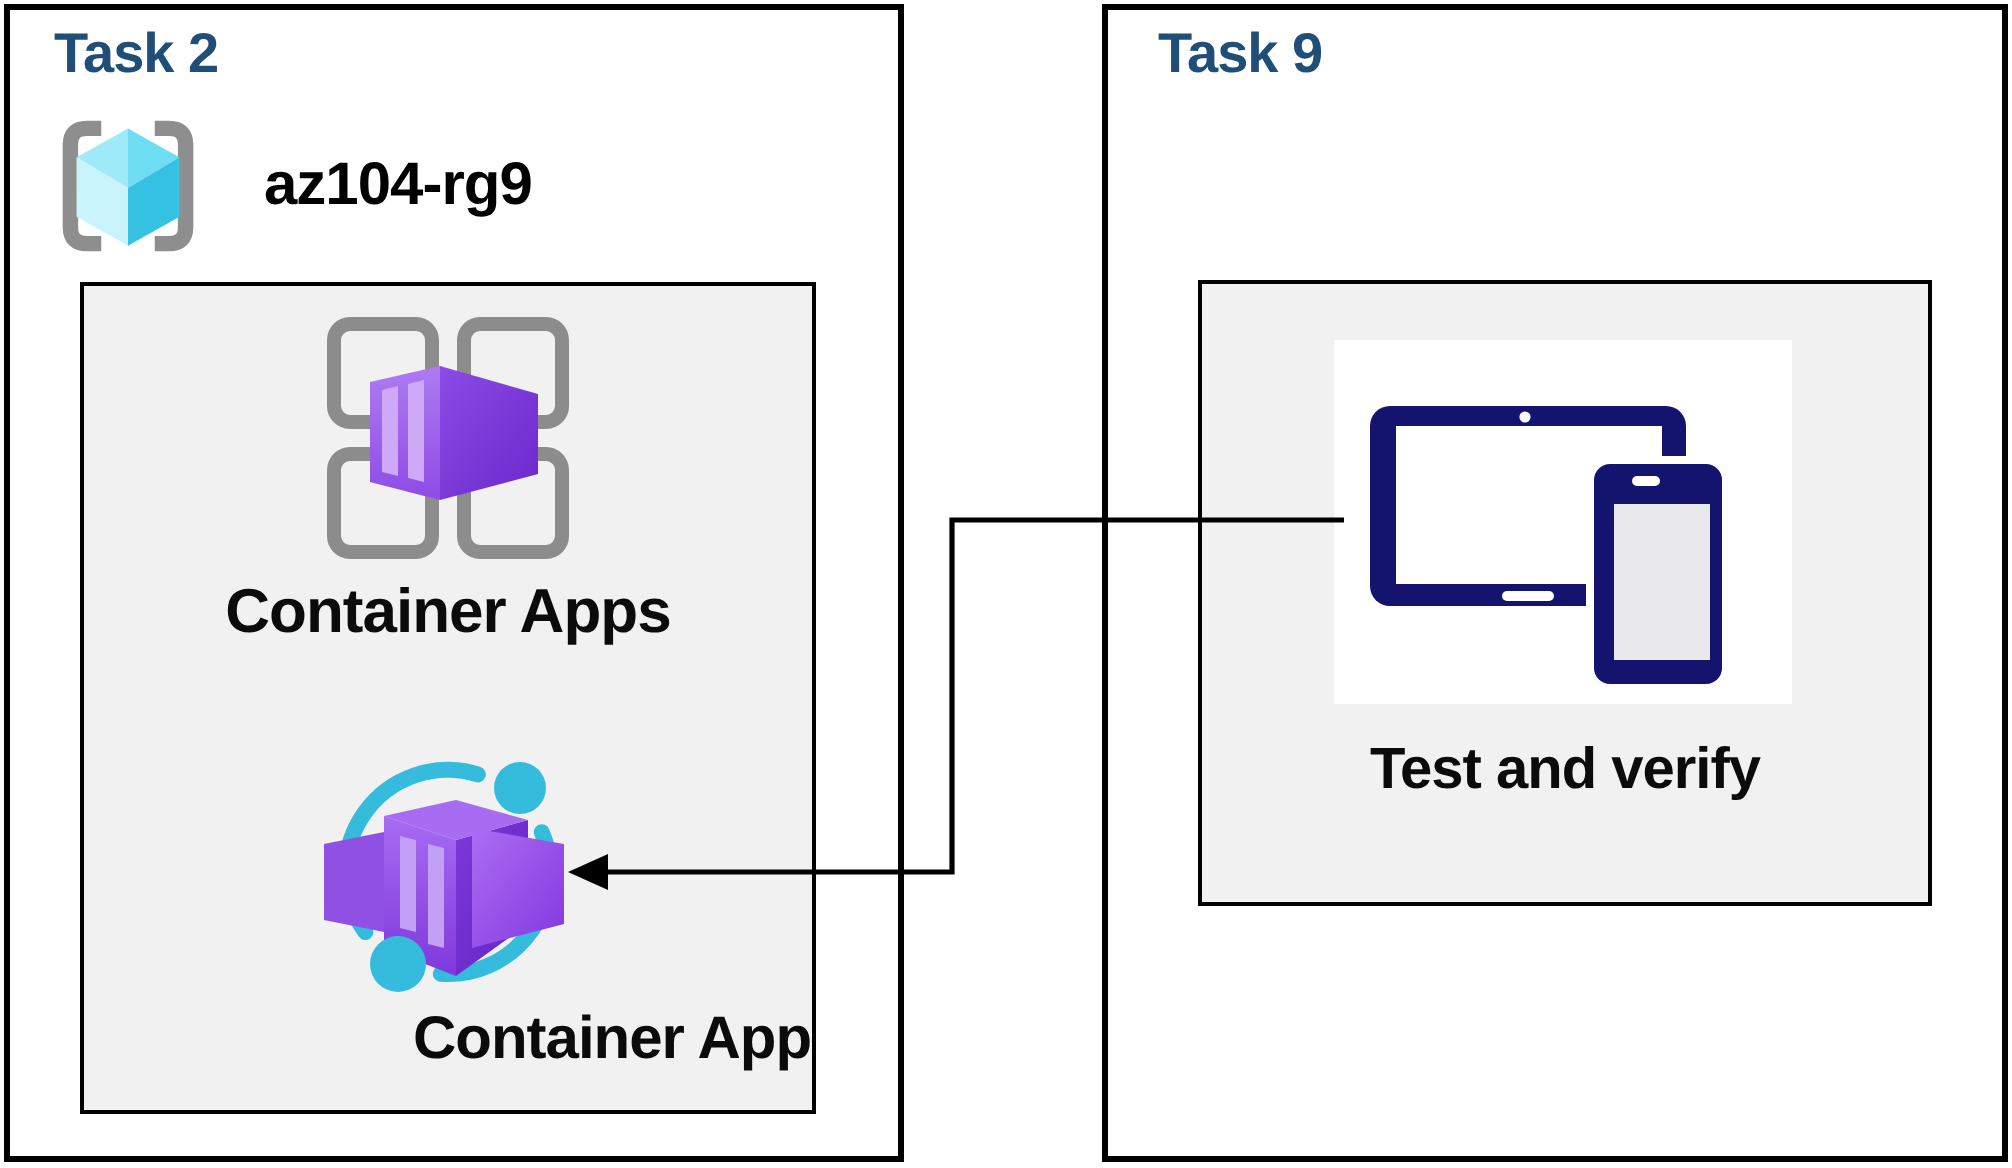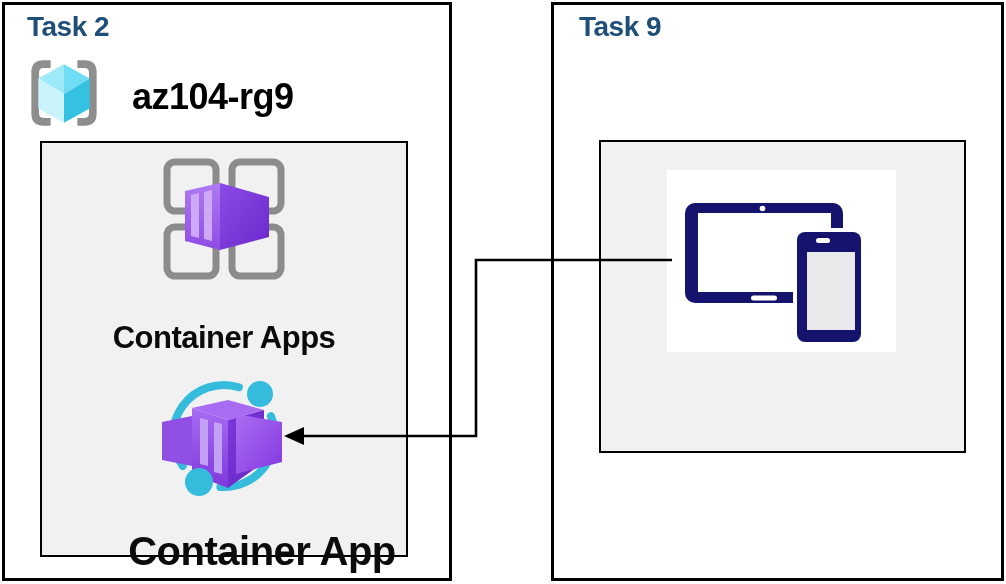--- a/index.html
+++ b/index.html
@@ -21,28 +21,28 @@
   #task1-title { left:27px; top:11px; }
   #task2-title { left:579px; top:11px; }
   .inner-box {
     position:absolute; box-sizing:border-box;
     background:#F1F1F1; border:2px solid #000;
   }
   #task1-inner { left:40px; top:141px; width:368px; height:416px; }
   #task2-inner { left:599px; top:140px; width:367px; height:313px; }
   .node-label {
     position:absolute; font-weight:bold; color:#0b0b0b;
-    text-align:center; letter-spacing:-0.5px; line-height:37px;margin-top:32px;
+    text-align:center; letter-spacing:-0.5px; line-height:37px;
   }
   #cae-label { left:40px; top:287px; width:368px; font-size:31px; }
-  #ca-label  { left:40px; top:501px; width:444px; font-size:40px; }
+  #ca-label  { left:40px; top:501px; width:444px; font-size:30px;padding-left:44px; }
   #verify-label { left:599px; top:368px; width:367px; font-size:29px; line-height:34px; }
   #rg-name {
     position:absolute; left:132px; top:76px;
-    font-size:36px; font-weight:bold; color:#000; letter-spacing:-0.5px;
+    font-size:30px; font-weight:bold; color:#000; letter-spacing:-0.5px;
   }
   .icon-abs { position:absolute; }
   #white-panel {
     position:absolute; left:667px; top:170px; width:229px; height:182px;
     background:#ffffff;
   }
   #connector-svg {
     position:absolute; left:0; top:0; width:1006px; height:584px;
     z-index:10; pointer-events:none;
   }
@@ -139,19 +139,20 @@
     <rect x="1" y="1" width="158" height="100" rx="10" fill="#14146F"></rect>
     <rect x="14" y="11" width="133" height="79" fill="#ffffff"></rect>
     <circle cx="78.5" cy="6.5" r="2.8" fill="#ffffff"></circle>
     <rect x="67" y="93.5" width="26" height="5" rx="2.5" fill="#ffffff"></rect>
 
     <rect x="109" y="26" width="72" height="118" rx="11" fill="#ffffff"></rect>
     <rect x="113" y="30" width="64" height="110" rx="8" fill="#14146F"></rect>
     <rect x="123" y="50" width="48" height="78" fill="#E9E9EB"></rect>
     <rect x="132" y="36" width="14" height="5" rx="2.5" fill="#ffffff"></rect>
   </svg>
+  <div id="verify-label" class="node-label">Test and verify</div>
 
   <svg id="connector-svg" viewBox="0 0 1006 584">
     <path d="M672,260 H476 V436 H303" fill="none" stroke="#000000" stroke-width="2.6"></path>
     <polygon points="284,436 304,427 304,445" fill="#000000"></polygon>
   </svg>
 
 </div>
 
 </body></html>

